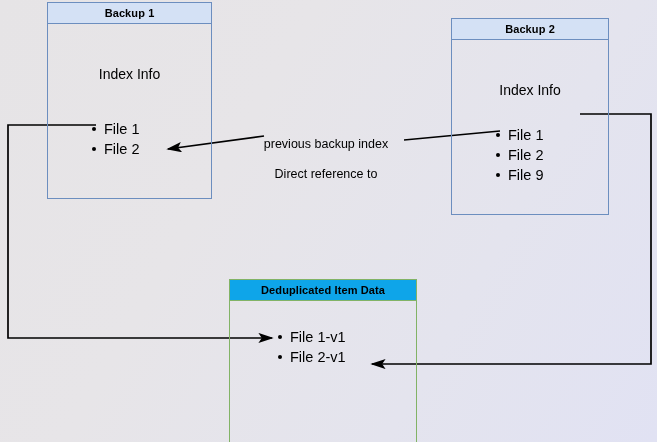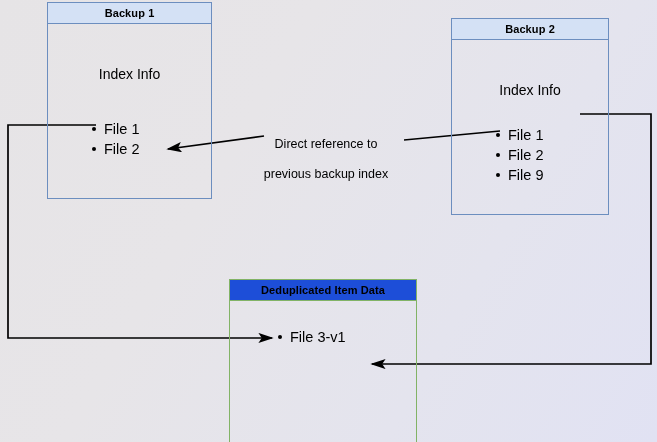--- a/index.html
+++ b/index.html
@@ -39,21 +39,21 @@
     color: #000000;
     letter-spacing: 0.1px;
   }
   .node-body {
     position: relative;
     height: calc(100% - 21px);
   }
   .blue .node-header { background: #d4e1f5; }
   .green { border-color: #82b366; }
   .green .node-header {
-    background: #1d4ed8;
+    background: #0ea5e9;
     border-bottom-color: #82b366;
   }
 
   .index-title {
     position: absolute;
     left: 0; right: 0;
     text-align: center;
     font-size: 14px;
     color: #000;
   }
@@ -139,23 +139,24 @@
         <li>File 2</li>
         <li>File 9</li>
       </ul>
     </div>
   </div>
 
   <div class="node green" style="left:229px; top:279px; width:188px; height:165px;">
     <div class="node-header">Deduplicated Item Data</div>
     <div class="node-body">
       <ul class="bullets" style="left:46px; top:26px;">
-        <li>File 3-v1</li>
+        <li>File 1-v1</li>
+        <li>File 2-v1</li>
       </ul>
     </div>
   </div>
 
   <div class="edge-label" style="left:248px; top:122px; width:156px;">
+    <div>previous backup index</div>
     <div>Direct reference to</div>
-    <div>previous backup index</div>
   </div>
 
 </div>
 
 </body></html>

